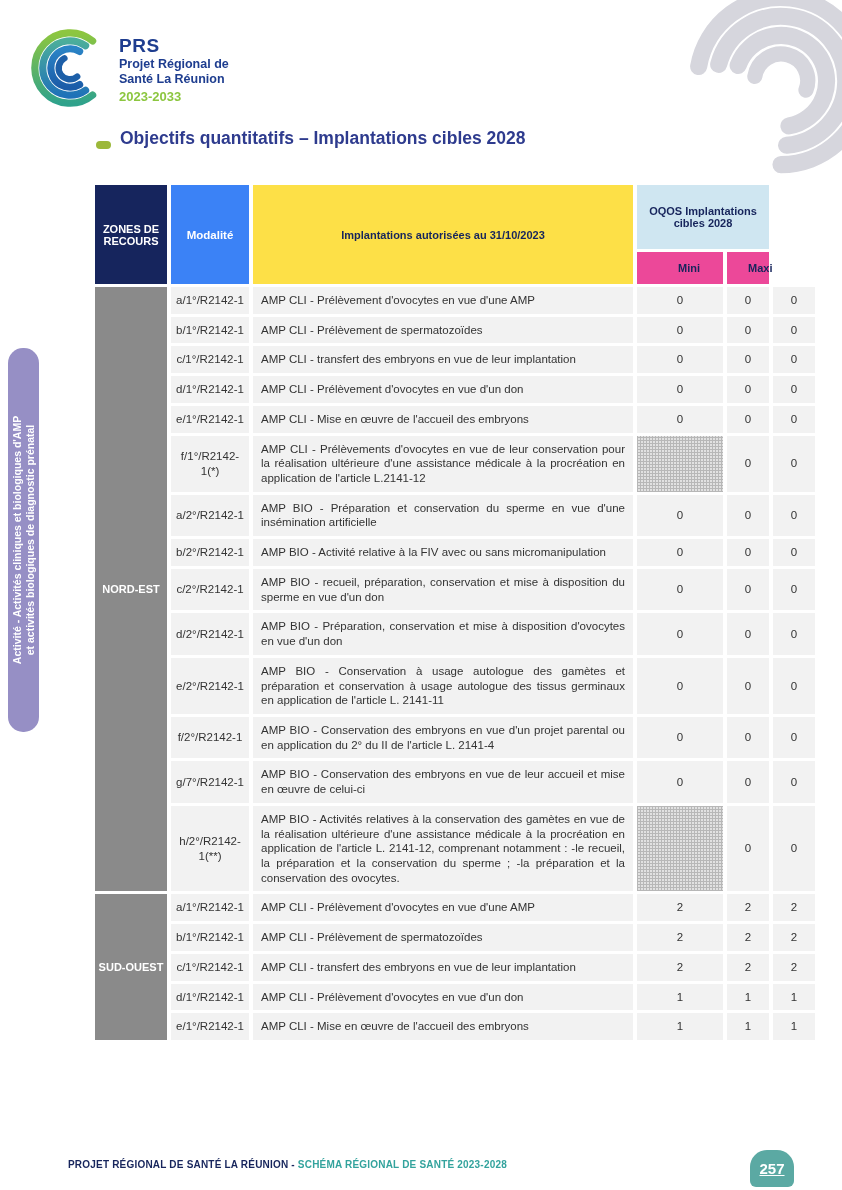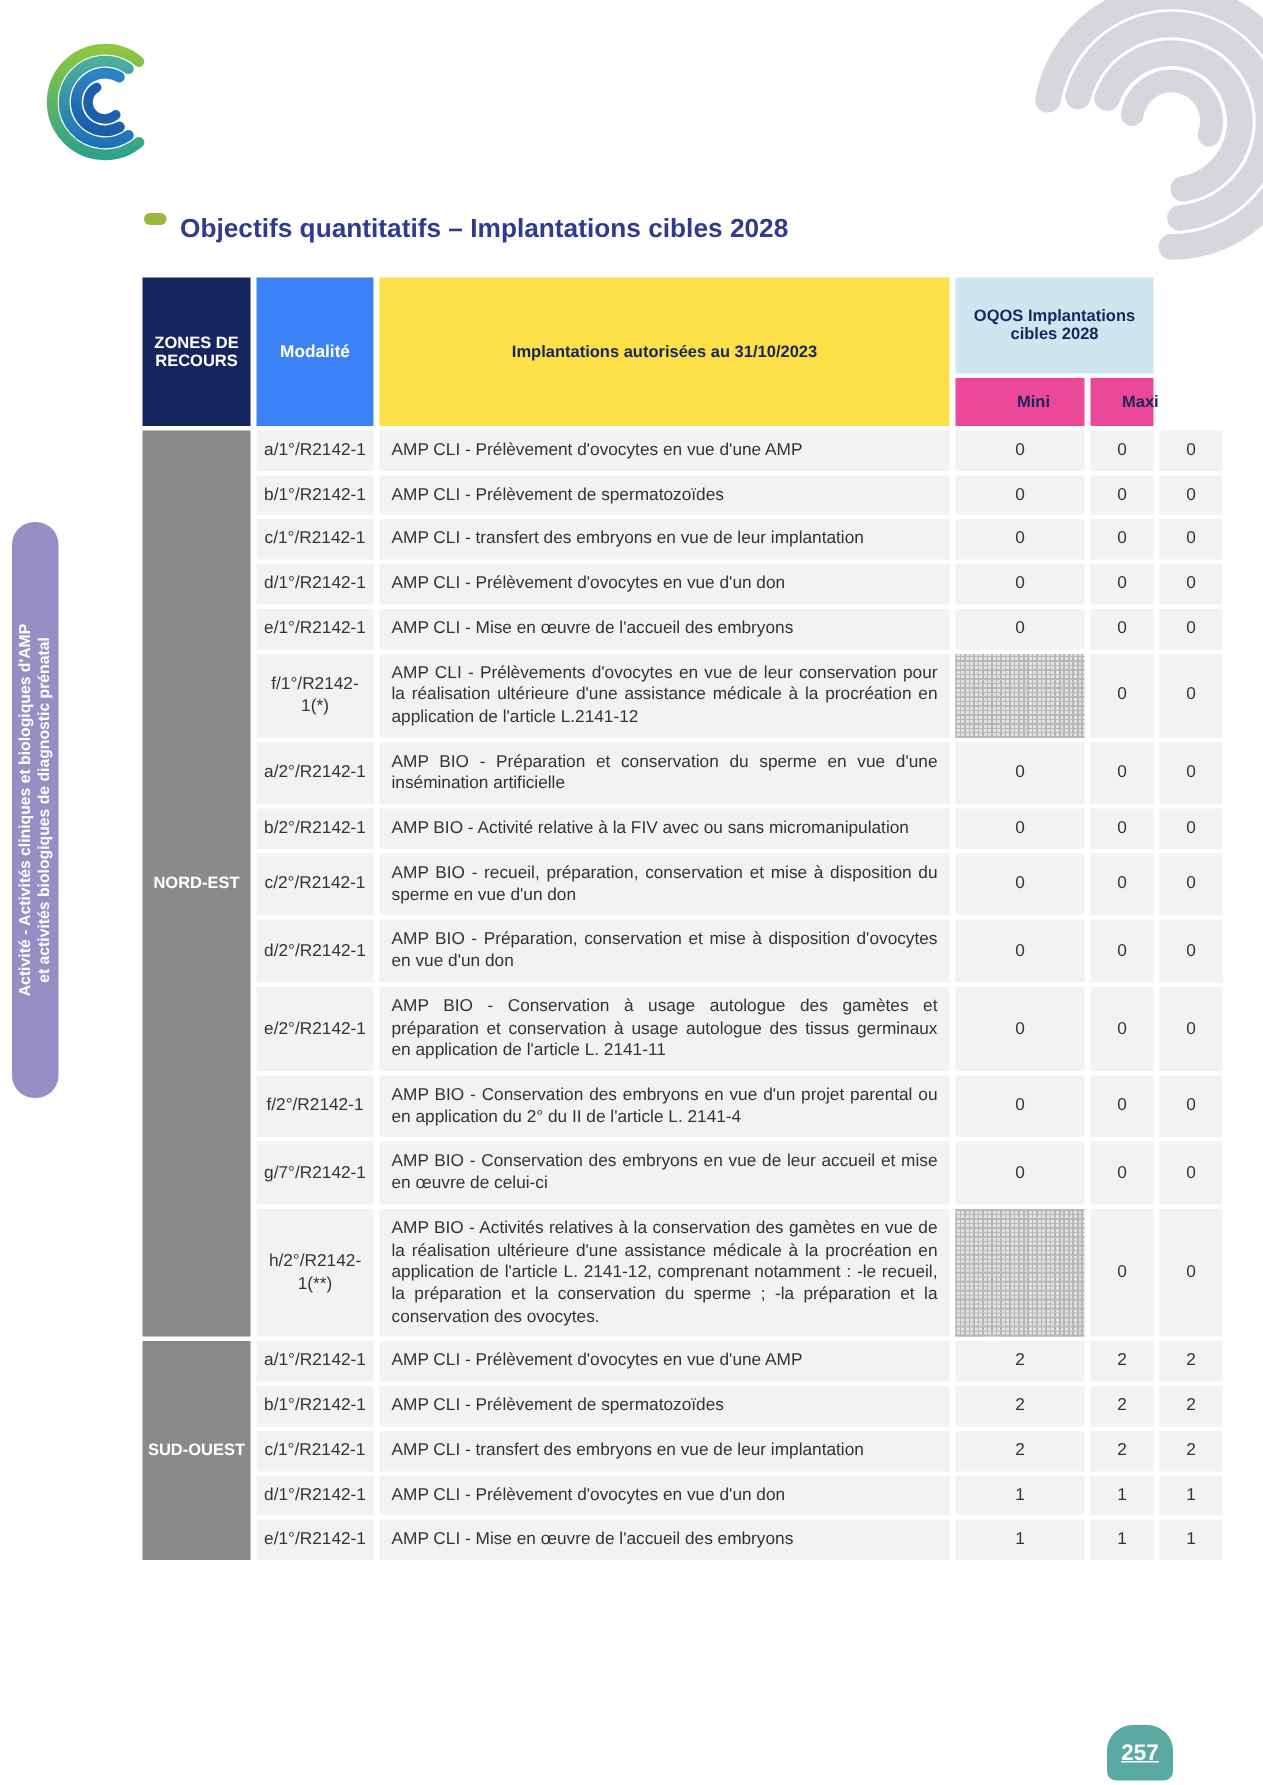--- a/index.html
+++ b/index.html
@@ -15,21 +15,21 @@
   .logo-text{margin-top:9px;color:#1e3d8f;}
   .logo-acronym{font-size:19px;font-weight:bold;letter-spacing:.5px;}
   .logo-line{font-size:12.5px;font-weight:bold;line-height:1.22;}
   .logo-years{font-size:13px;font-weight:bold;color:#8cc63f;margin-top:1px;}
 
   
   .side-tab{position:absolute;left:8px;top:348px;width:31px;height:384px;background:#968fc5;border-radius:15px;}
   .side-tab-text{position:absolute;top:50%;left:50%;transform:translate(-50%,-50%) rotate(-90deg);width:384px;text-align:center;color:#fff;font-size:10.5px;font-weight:bold;line-height:1.25;white-space:nowrap;}
 
   
-  .title-row{position:absolute;top:142px;left:96px;display:flex;align-items:flex-start;}
+  .title-row{position:absolute;top:128px;left:96px;display:flex;align-items:flex-end;}
   .bullet{width:15px;height:8px;border-radius:4px;background:#9cb83a;margin-right:9px;flex:none;}
   .title{margin:0;font-size:17.5px;font-weight:bold;color:#2e3b8e;}
 
   
   .doc{position:absolute;left:95px;top:182px;width:718px;}
   .banner{background:#b9dcea;color:#17255c;font-weight:bold;font-size:11.5px;text-align:center;padding:5px 0;}
   table{border-collapse:separate;border-spacing:4px 3px;table-layout:fixed;width:calc(100% + 8px);margin:0 -4px;}
   th,td{vertical-align:middle;}
   th{font-size:11px;font-weight:bold;text-align:center;padding:4px 3px;margin-top:36px;}
   .th-zone{background:#16255d;color:#fff;}
@@ -43,21 +43,21 @@
   td.modality-cell{text-align:justify;}
   td.value-cell{text-align:center;}
   td.hatched{background-color:#e1e1e1;background-image:
     repeating-linear-gradient(0deg,#b7b7b7 0,#b7b7b7 1px,transparent 1px,transparent 3px),
     repeating-linear-gradient(90deg,#b7b7b7 0,#b7b7b7 1px,transparent 1px,transparent 3px);}
 
   
   .footer{position:absolute;left:68px;bottom:20px;font-size:10px;font-weight:bold;letter-spacing:.2px;}
   .footer-dark{color:#17255c;}
   .footer-teal{color:#33a39d;}
-  .page-badge{position:absolute;right:60px;bottom:3px;width:44px;height:37px;background:#5ba9a3;border-radius:17px 17px 6px 6px;display:flex;align-items:center;justify-content:center;color:#fff;font-weight:bold;font-size:15px;text-decoration:underline;}
+  .page-badge{position:absolute;right:48px;bottom:3px;width:44px;height:37px;background:#5ba9a3;border-radius:17px 17px 6px 6px;display:flex;align-items:center;justify-content:center;color:#fff;font-weight:bold;font-size:15px;text-decoration:underline;}
 </style>
 </head>
 <body>
 
 <div class="page">
 
   <svg class="deco" viewBox="0 0 100 100" fill="none">
     <path d="M78.3 16.3 A44 44 0 1 0 78.3 83.7" stroke="#d6d6dd" stroke-width="9" stroke-linecap="round"></path>
     <path d="M69.5 22.2 A34 34 0 1 0 69.5 77.8" stroke="#d6d6dd" stroke-width="9" stroke-linecap="round"></path>
     <path d="M62 29.2 A24 24 0 1 0 62 70.8" stroke="#d6d6dd" stroke-width="9" stroke-linecap="round"></path>
@@ -78,20 +78,26 @@
         <linearGradient id="g3" x1="0" y1="0" x2="0" y2="1">
           <stop offset="0" stop-color="#2b84c6"></stop>
             <stop offset="1" stop-color="#1b5ca8"></stop>
         </linearGradient>
       </defs>
       <path d="M78.3 16.3 A44 44 0 1 0 78.3 83.7" stroke="url(#g1)" stroke-width="9" stroke-linecap="round"></path>
       <path d="M69.5 22.2 A34 34 0 1 0 69.5 77.8" stroke="url(#g2)" stroke-width="9" stroke-linecap="round"></path>
       <path d="M62 29.2 A24 24 0 1 0 62 70.8" stroke="url(#g3)" stroke-width="9" stroke-linecap="round"></path>
       <path d="M43 37.9 A14 14 0 1 0 59 60.7" stroke="#1d5fa8" stroke-width="8" stroke-linecap="round"></path>
     </svg>
+    <div class="logo-text">
+      <div class="logo-acronym">PRS</div>
+      <div class="logo-line">Projet Régional de</div>
+      <div class="logo-line">Santé La Réunion</div>
+      <div class="logo-years">2023-2033</div>
+    </div>
   </div>
 
   <div class="side-tab">
     <div class="side-tab-text">
       <div>Activité - Activités cliniques et biologiques d'AMP</div>
       <div>et activités biologiques de diagnostic prénatal</div>
     </div>
   </div>
 
   <div class="title-row">
@@ -254,17 +260,20 @@
             <td class="code-cell">e/1°/R2142-1</td>
             <td class="modality-cell">AMP CLI - Mise en œuvre de l'accueil des embryons</td>
             <td class="value-cell">1</td>
             <td class="value-cell">1</td>
             <td class="value-cell">1</td>
           </tr>
         </tbody>
     </table>
   </div>
 
+  <div class="footer">
+    <span class="footer-dark">PROJET RÉGIONAL DE SANTÉ LA RÉUNION - </span><span class="footer-teal">SCHÉMA RÉGIONAL DE SANTÉ 2023-2028</span>
+  </div>
   <div class="page-badge">
     <span>257</span>
   </div>
 
 </div>
 
 </body></html>

